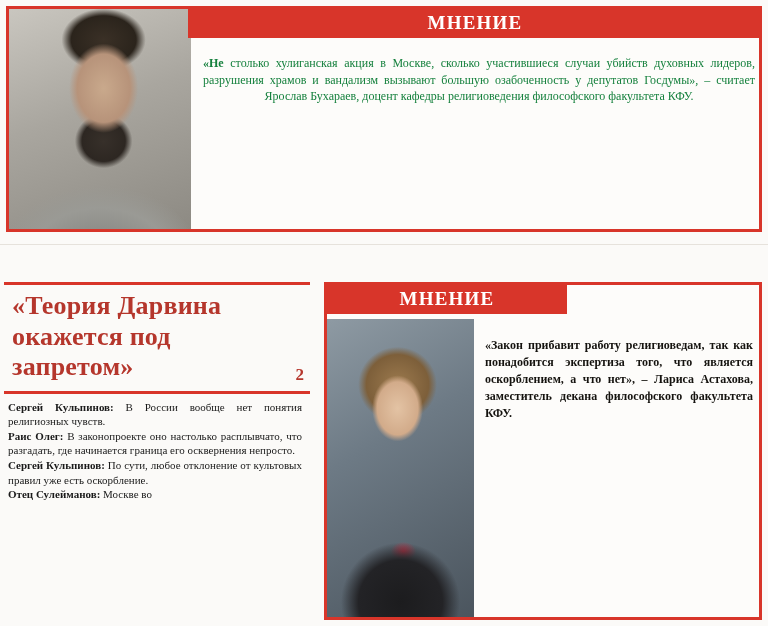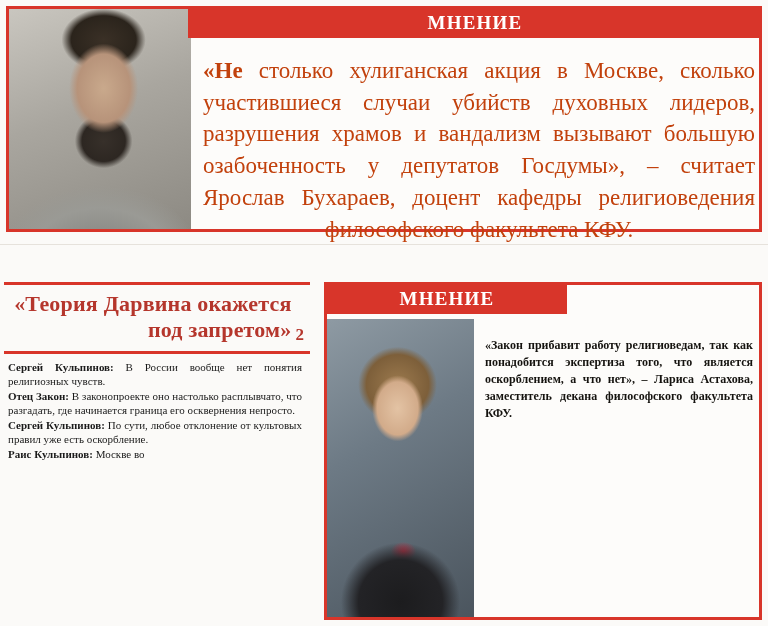--- a/index.html
+++ b/index.html
@@ -104,26 +104,26 @@
       radial-gradient(ellipse 70px 70px at 50% 95%, #1c1c1e 0%, #232326 60%, rgba(35,35,38,0) 85%),
       radial-gradient(ellipse 16px 12px at 52% 78%, #c8354a 0%, rgba(200,53,74,0) 80%),
       linear-gradient(150deg, #8e9aa3 0%, #6d7a85 40%, #4b555e 100%);
   }
 
   .quote-top {
     position: absolute;
     left: 194px;
     top: 46px;
     width: 552px;
-    font-size: 23px;
+    font-size: 12px;
     line-height: 1.38;
     text-align: justify;
     text-align-last: center;
     font-weight: bold;
-    color: #c2410c;
+    color: #15803d;
   }
   .quote-top .thin { font-weight: normal; }
 
   .quote-br {
     position: absolute;
     left: 158px;
     top: 52px;
     width: 268px;
     font-size: 12px;
     line-height: 1.42;
@@ -141,25 +141,24 @@
     height: 344px;
   }
   .left-rule-top {
     height: 3px;
     background: #d8352a;
     width: 306px;
   }
   .left-headline {
     color: #b5362c;
     font-weight: bold;
-    font-size: 22px;
+    font-size: 26px;
     line-height: 1.18;
     padding: 6px 4px 2px 4px;
     letter-spacing: 0.2px;
-    text-align: right;
   }
   .left-headline-row {
     display: flex;
     align-items: flex-end;
     justify-content: space-between;
     padding: 0 6px 4px 4px;
   }
   .page-num {
     color: #b5362c;
     font-weight: bold;
@@ -214,27 +213,27 @@
     <div class="left-headline-row">
       <div class="left-headline">«Теория Дарвина окажется под запретом»</div>
       <div class="page-num">2</div>
     </div>
     <div class="left-rule-mid"></div>
     <div class="left-body">
       <p>
         <span class="spk">Сергей Кульпинов:</span><span> В России вообще нет понятия религиозных чувств.</span>
       </p>
       <p>
-        <span class="spk">Отец Закон:</span><span> В законопроекте оно настолько расплывчато, что разгадать, где начинается граница его осквернения непросто.</span>
+        <span class="spk">Раис Олег:</span><span> В законопроекте оно настолько расплывчато, что разгадать, где начинается граница его осквернения непросто.</span>
       </p>
       <p>
         <span class="spk">Сергей Кульпинов:</span><span> По сути, любое отклонение от культовых правил уже есть оскорбление.</span>
       </p>
       <p>
-        <span class="spk">Раис Кульпинов:</span><span> Москве во</span>
+        <span class="spk">Отец Сулейманов:</span><span> Москве во</span>
       </p>
     </div>
   </div>
 
   <div class="block-bottom-right">
     <div class="opinion-banner banner-br">МНЕНИЕ</div>
     <div class="photo photo-br">
       <div class="portrait-b"></div>
     </div>
     <div class="quote-br">«Закон прибавит работу религиоведам, так как понадобится экспертиза того, что является оскорблением, а что нет», – Лариса Астахова, заместитель декана философского факультета КФУ.</div>

